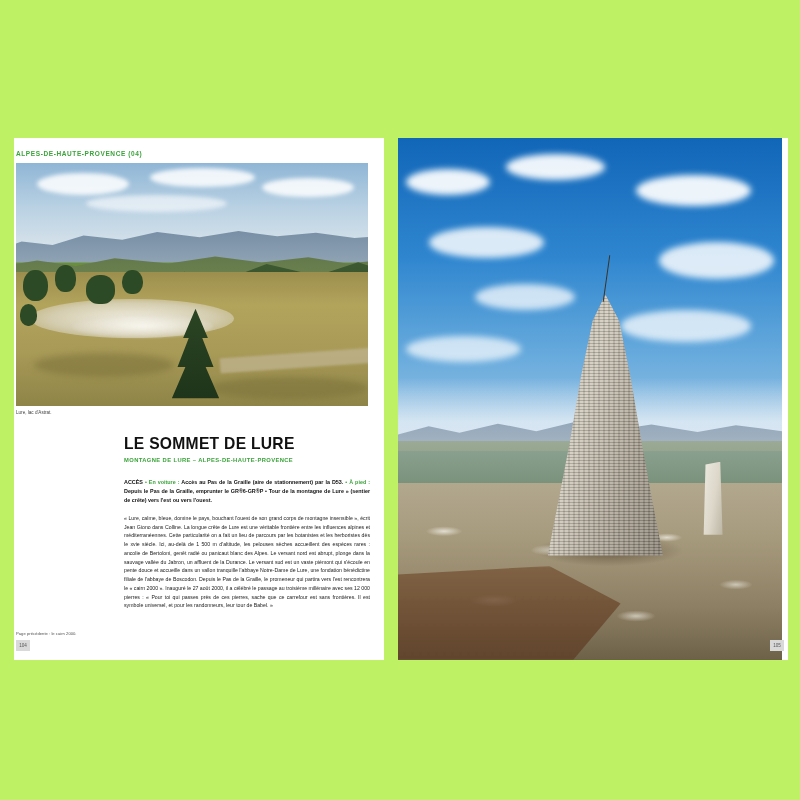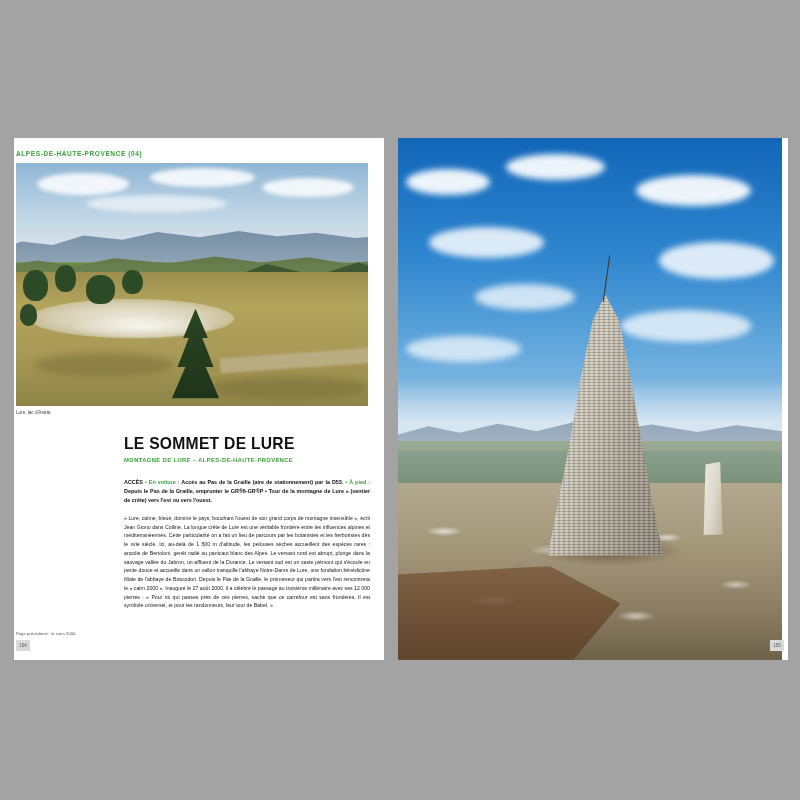--- a/index.html
+++ b/index.html
@@ -10,21 +10,21 @@
   body {
     width: 800px;
     height: 800px;
     font-family: "Liberation Sans", sans-serif;
     overflow: hidden;
   }
   .spread {
     position: absolute;
     left: 0; top: 0;
     width: 800px; height: 800px;
-    background: #a3a3a3;
+    background: #bef264;
   }
 
   
   .page-left {
     position: absolute;
     left: 14px;
     top: 138px;
     width: 370px;
     height: 522px;
     background: #ffffff;

